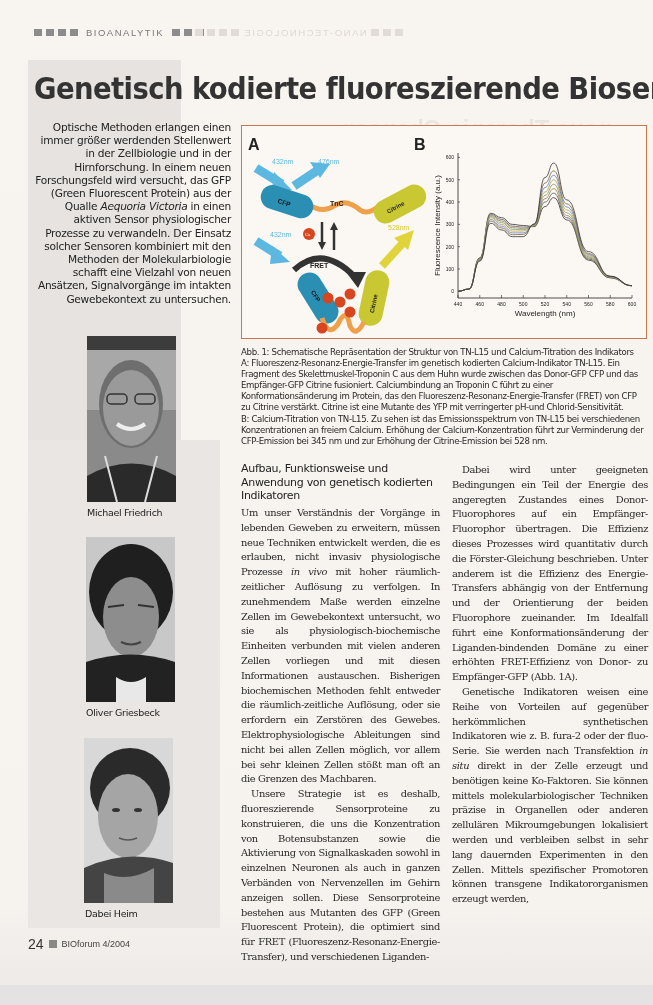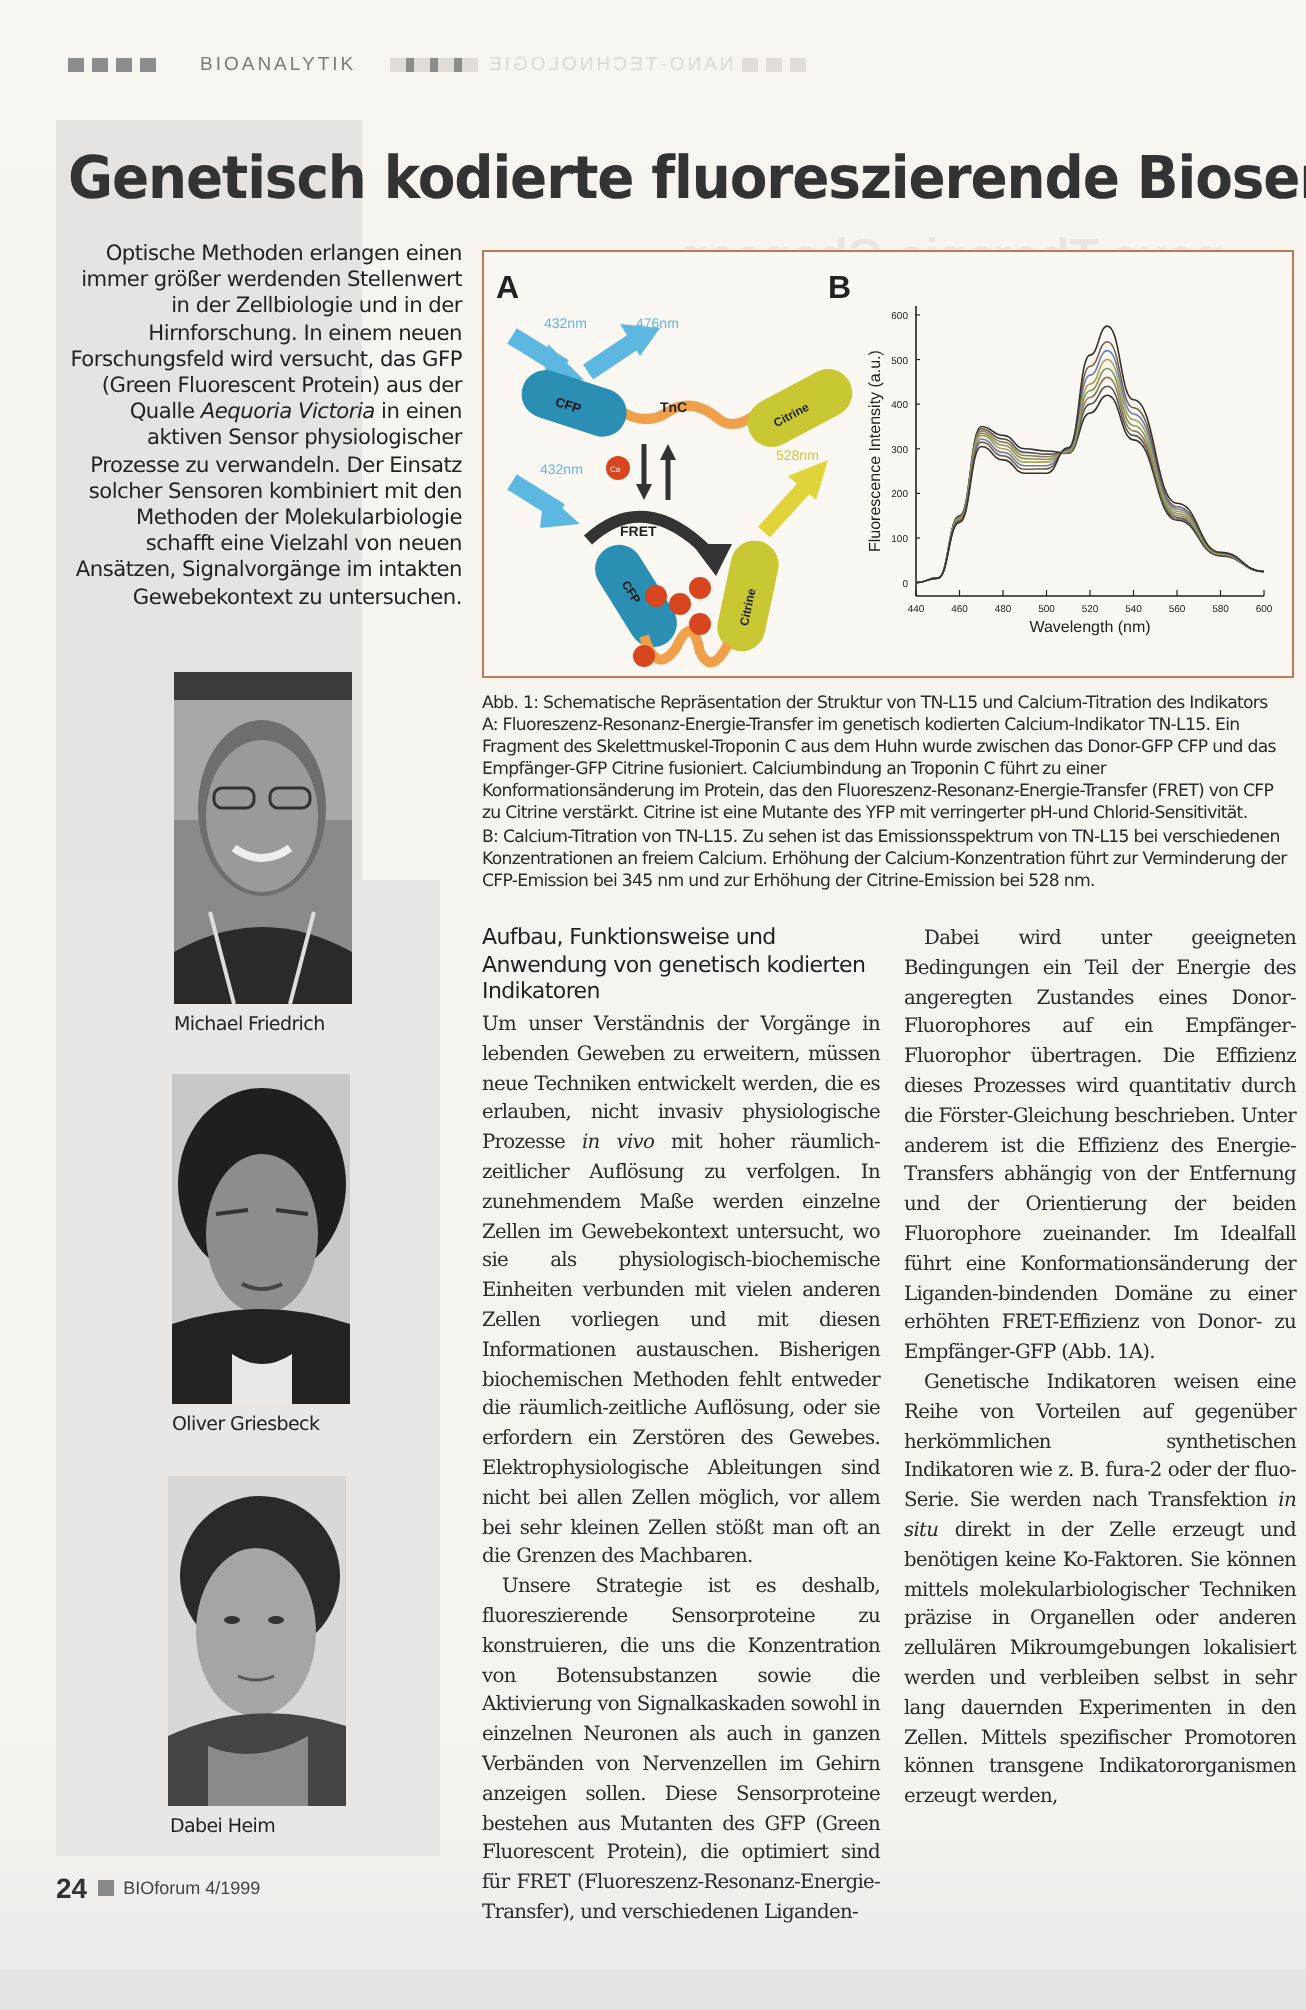--- a/index.html
+++ b/index.html
@@ -6,21 +6,21 @@
   body {
     width:653px; height:1005px; overflow:hidden; position:relative;
     background:#f7f3ef;
     font-family:"Liberation Sans", sans-serif; color:#2a2a2a;
   }
   .page { position:absolute; left:0; top:0; width:653px; height:1005px; background:linear-gradient(180deg,#f8f4f0 0%,#f6f2ee 90%,#ebe8e6 100%); }
   .ghost { position:absolute; color:rgba(0,0,0,0.06); font-weight:bold; }
   
   .section-head { position:absolute; left:34px; top:27px; display:flex; align-items:center; gap:4px; font-size:9.5px; letter-spacing:1.5px; color:#7a7a7a; }
   .sq { display:inline-block; width:8px; height:7px; background:#8c8c8c; }
-  .section-label { margin:0 18px; }
+  .section-label { margin:0 4px; }
   .ghost-head { position:absolute; left:195px; top:27px; font-size:9.5px; letter-spacing:1.5px; color:#ddd8d4; display:flex; gap:4px; align-items:center;}
   .ghost-head .sq { background:#e1dcd8; }
   .title-bg { position:absolute; left:28px; top:60px; width:153px; height:380px; background:#e6e3e1; }
   .title { position:absolute; left:34px; top:72px; font-size:29.5px; font-weight:bold; color:#333; letter-spacing:-0.6px; white-space:nowrap; transform:scaleX(0.93); transform-origin:left; font-family:"DejaVu Sans", sans-serif; }
   .abstract { position:absolute; left:33px; top:121px; width:198px; font-size:10.6px; line-height:13.2px; color:#222; font-family:"DejaVu Sans", sans-serif; letter-spacing:-0.25px;text-align:right; }
   .abstract i { font-style:italic; }
   
   .photo-bg { position:absolute; left:28px; top:440px; width:192px; height:488px; background:#e9e6e4; }
   .photo { position:absolute; background:#6a6a6a; overflow:hidden; }
   .photo svg { width:100%; height:100%; display:block; }
@@ -30,21 +30,21 @@
   .fig-letter { position:absolute; font-size:16px; font-weight:bold; color:#222; }
   .fig-caption { position:absolute; left:241px; top:347px; width:404px; font-size:8.6px; line-height:11.1px; color:#2a2a2a; font-family:"DejaVu Sans", sans-serif; letter-spacing:-0.35px; }
   
   .subhead { position:absolute; left:241px; top:462px; width:200px; font-size:11px; line-height:13.5px; color:#222; font-family:"DejaVu Sans", sans-serif; letter-spacing:-0.3px; }
   .col { position:absolute; font-family:"DejaVu Serif", serif; font-size:9.9px; line-height:14.8px; color:#2a2a2a; text-align:justify; letter-spacing:-0.35px; }
   .col p { margin:0; text-indent:0; }
   .col p.ind { text-indent:10px; }
   .col1 { left:241px; top:506px; width:199px; }
   .col2 { left:452px; top:463px; width:196px; }
   .footer { position:absolute; left:28px; top:936px; display:flex; align-items:center; gap:5px; font-size:9px; color:#444; }
-  .footer .pg { font-size:14px; font-weight:bold; color:#333; }
+  .footer .pg { font-size:14px; font-weight:normal; color:#333; }
   .footer .sq { background:#888; width:8px; height:8px; }
   .shadow-bottom { position:absolute; left:0; top:985px; width:653px; height:20px; background:#e4e2e2; }
 </style>
 </head>
 <body>
 
 <div class="page">
 
   <div class="ghost" style="left:340px;top:115px;font-size:24px;transform:scaleX(-1);">neue Therapie-Chancen</div>
 
@@ -253,17 +253,17 @@
   </div>
 
   <div class="col col2">
     <p class="ind">Dabei wird unter geeigneten Bedingungen ein Teil der Energie des angeregten Zustandes eines Donor-Fluorophores auf ein Empfänger-Fluorophor übertragen. Die Effizienz dieses Prozesses wird quantitativ durch die Förster-Gleichung beschrieben. Unter anderem ist die Effizienz des Energie-Transfers abhängig von der Entfernung und der Orientierung der beiden Fluorophore zueinander. Im Idealfall führt eine Konformationsänderung der Liganden-bindenden Domäne zu einer erhöhten FRET-Effizienz von Donor- zu Empfänger-GFP (Abb. 1A).</p>
     <p class="ind"><span>Genetische Indikatoren weisen eine Reihe von Vorteilen auf gegenüber herkömmlichen synthetischen Indikatoren wie z. B. fura-2 oder der fluo-Serie. Sie werden nach Transfektion </span><i>in situ</i><span> direkt in der Zelle erzeugt und benötigen keine Ko-Faktoren. Sie können mittels molekularbiologischer Techniken präzise in Organellen oder anderen zellulären Mikroumgebungen lokalisiert werden und verbleiben selbst in sehr lang dauernden Experimenten in den Zellen. Mittels spezifischer Promotoren können transgene Indikatororganismen erzeugt werden,</span></p>
   </div>
 
   <div class="footer">
     <span class="pg">24</span>
     <span class="sq"></span>
-    <span>BIOforum 4/1999</span>
+    <span>BIOforum 4/2004</span>
   </div>
 
   <div class="shadow-bottom"></div>
 </div>
 
 </body></html>

